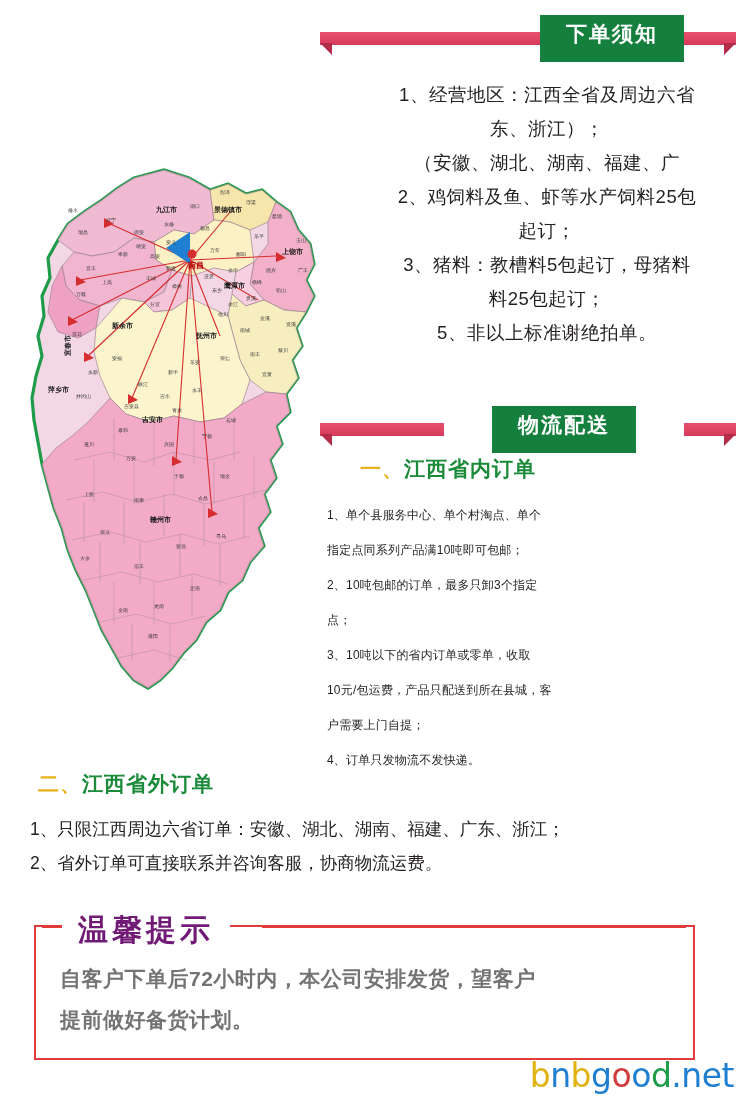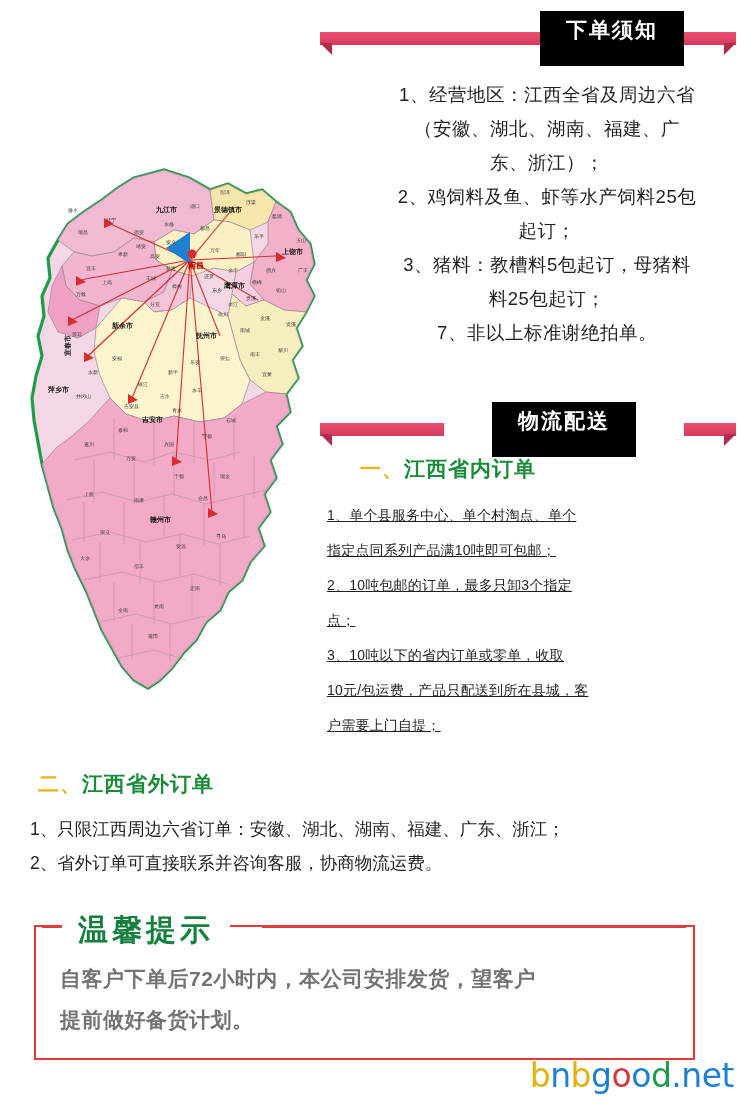--- a/index.html
+++ b/index.html
@@ -37,26 +37,26 @@
     background: linear-gradient(#e8506f, #d63a5b);
     position: relative;
   }
   .ribbon .rib-left::after {
     content: "";
     position: absolute;
     right: 0; top: 0;
     width: 0; height: 0;
   }
   .ribbon .rib-center {
-    background: #000000;
+    background: #15803d;
     color: #ffffff;
     font-size: 21px;
     font-weight: bold;
     letter-spacing: 2px;
-    padding: 5px 26px 22px 26px;
+    padding: 5px 26px 14px 26px;
     position: relative;
     z-index: 3;
     white-space: nowrap;
   }
   .ribbon .rib-right {
     flex: 0 0 52px;
     height: 13px;
     background: linear-gradient(#e8506f, #d63a5b);
     position: relative;
   }
@@ -104,24 +104,23 @@
   #sub-inprov {
     position: absolute;
     left: 360px;
     top: 455px;
   }
   .inprov-block {
     position: absolute;
     left: 327px;
     top: 498px;
     width: 403px;
-    font-size: 14px;
+    font-size: 12px;
     line-height: 35px;
     letter-spacing: 0.2px;
-    text-decoration: underline;
   }
   .inprov-block p { margin: 0; }
 
   #sub-outprov {
     position: absolute;
     left: 38px;
     top: 770px;
   }
   .outprov-block {
     position: absolute;
@@ -143,21 +142,21 @@
     border: 2.5px solid #e23b3b;
   }
   .tip-title {
     position: absolute;
     left: 62px;
     top: 910px;
     background: #ffffff;
     padding: 0 16px;
     font-size: 30px;
     font-weight: bold;
-    color: #15803d;
+    color: #701a75;
     letter-spacing: 4px;
     font-family: "DejaVu Sans", sans-serif;
   }
   .tip-deco {
     position: absolute;
     height: 3px;
     background: #e23b3b;
     top: 925px;
   }
   .tip-body {
@@ -389,27 +388,27 @@
       <span class="rib-notch-l"></span>
     </div>
   <div class="rib-center">下单须知</div>
   <div class="rib-right">
       <span class="rib-notch-r"></span>
     </div>
 </div>
 
 <div class="order-block">
   <p>1、经营地区：江西全省及周边六省</p>
+  <p>东、浙江）；</p>
   <p>（安徽、湖北、湖南、福建、广</p>
-  <p>东、浙江）；</p>
   <p>2、鸡饲料及鱼、虾等水产饲料25包</p>
   <p>起订；</p>
   <p>3、猪料：教槽料5包起订，母猪料</p>
   <p>料25包起订；</p>
-  <p>7、非以上标准谢绝拍单。</p>
+  <p>5、非以上标准谢绝拍单。</p>
 </div>
 
 <div class="ribbon" id="ribbon-logistics">
   <div class="rib-left">
       <span class="rib-notch-l"></span>
     </div>
   <div class="rib-center">物流配送</div>
   <div class="rib-right">
       <span class="rib-notch-r"></span>
     </div>
@@ -419,20 +418,21 @@
   <span class="num">一、</span><span class="txt">江西省内订单</span>
 </div>
 <div class="inprov-block">
   <p>1、单个县服务中心、单个村淘点、单个</p>
   <p>指定点同系列产品满10吨即可包邮；</p>
   <p>2、10吨包邮的订单，最多只卸3个指定</p>
   <p>点；</p>
   <p>3、10吨以下的省内订单或零单，收取</p>
   <p>10元/包运费，产品只配送到所在县城，客</p>
   <p>户需要上门自提；</p>
+  <p>4、订单只发物流不发快递。</p>
 </div>
 
 <div class="sub-head" id="sub-outprov">
   <span class="num">二、</span><span class="txt">江西省外订单</span>
 </div>
 <div class="outprov-block">
   <p>1、只限江西周边六省订单：安徽、湖北、湖南、福建、广东、浙江；</p>
   <p>2、省外订单可直接联系并咨询客服，协商物流运费。</p>
 </div>
 

